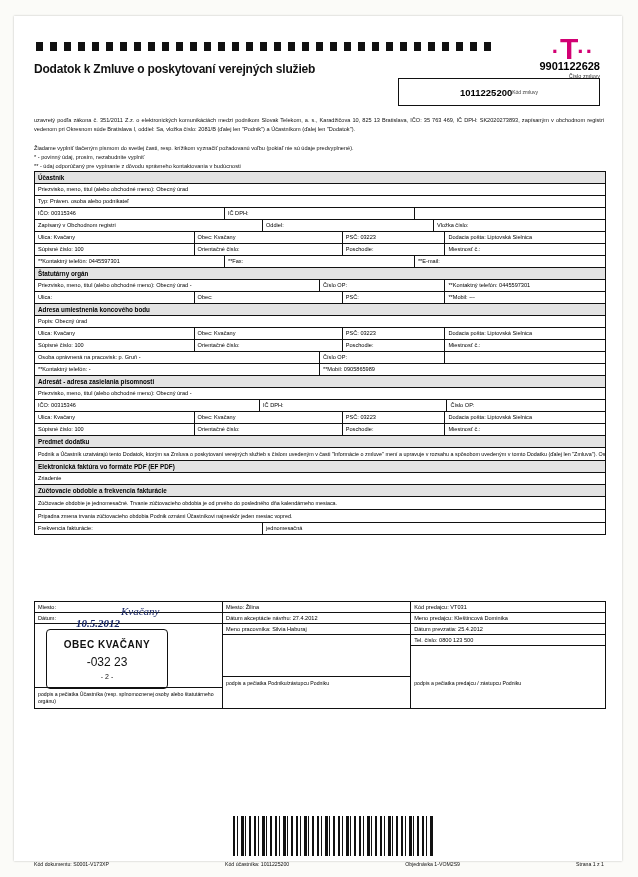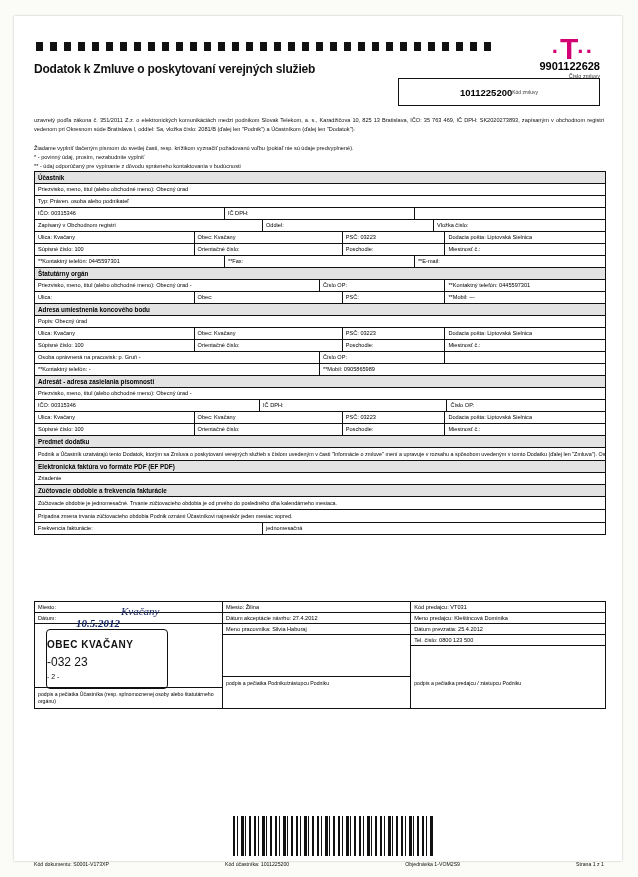--- a/index.html
+++ b/index.html
@@ -44,21 +44,21 @@
   .w26{width:26%;}
   .w18{width:18%;}
   .para{font-size:5.4px;line-height:1.5;padding:2px 3px;text-align:justify;}
   
   .sigwrap{position:absolute;left:20px;top:585px;width:570px;border:1px solid #111;display:flex;}
   .sigcol{border-right:1px solid #111;box-sizing:border-box;}
   .sigcol:last-child{border-right:none;}
   .srow{border-bottom:1px solid #111;padding:2px 3px;font-size:5.6px;min-height:11px;box-sizing:border-box;}
   .srow:last-child{border-bottom:none;}
   .sigcap{font-size:5.2px;line-height:1.35;padding:3px;}
-  .stamp{position:absolute;left:32px;top:613px;width:120px;height:58px;border:1.6px solid #111;border-radius:4px;display:flex;flex-direction:column;align-items:flex-start;justify-content:center;color:#111;}
+  .stamp{position:absolute;left:32px;top:613px;width:120px;height:58px;border:1.6px solid #111;border-radius:4px;display:flex;flex-direction:column;align-items:center;justify-content:center;color:#111;}
   .stamp .a{font-size:10px;font-weight:bold;letter-spacing:.5px;}
   .stamp .b{font-size:12px;margin-top:5px;}
   .stamp .c{font-size:7px;margin-top:4px;}
   .handw{position:absolute;font-family:"Liberation Serif",serif;font-style:italic;color:#1b2a6b;}
   .barcode{position:absolute;left:219px;top:800px;width:200px;height:40px;
     background-image:repeating-linear-gradient(to right,
       #111 0 2px,#fff 2px 4px,#111 4px 5px,#fff 5px 8px,#111 8px 11px,#fff 11px 12px,
       #111 12px 13px,#fff 13px 16px,#111 16px 18px,#fff 18px 21px);}
   .footer{position:absolute;left:20px;top:845px;width:570px;display:flex;justify-content:space-between;font-size:5.2px;color:#111;}
 </style>

